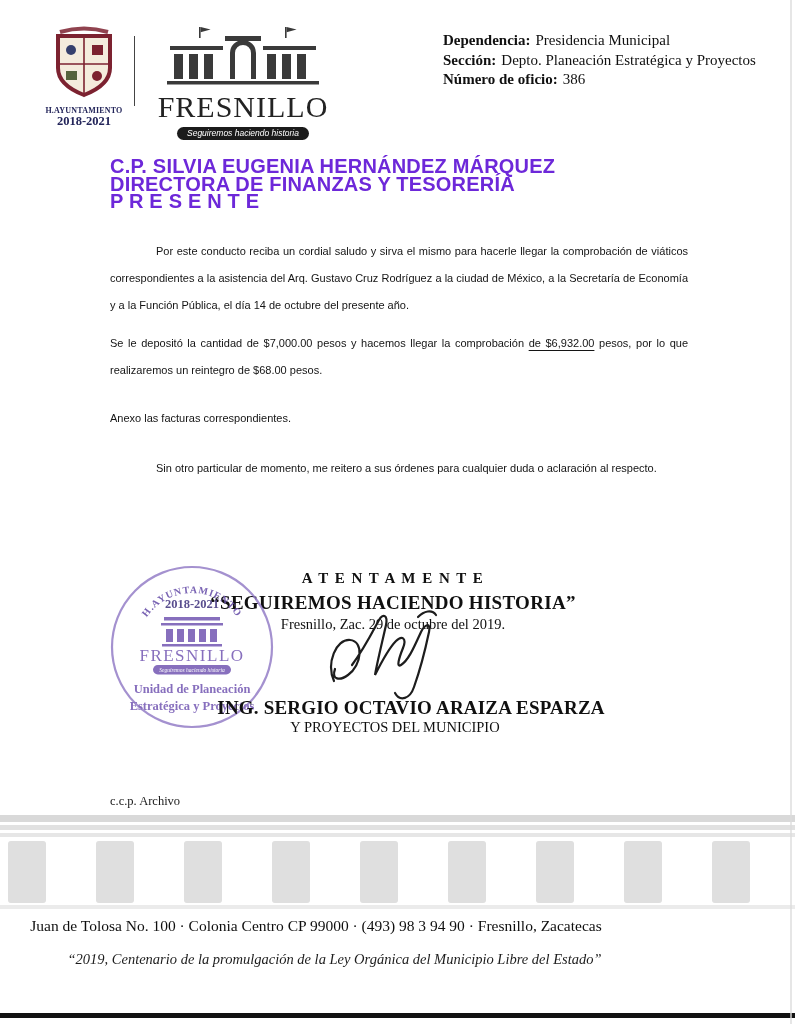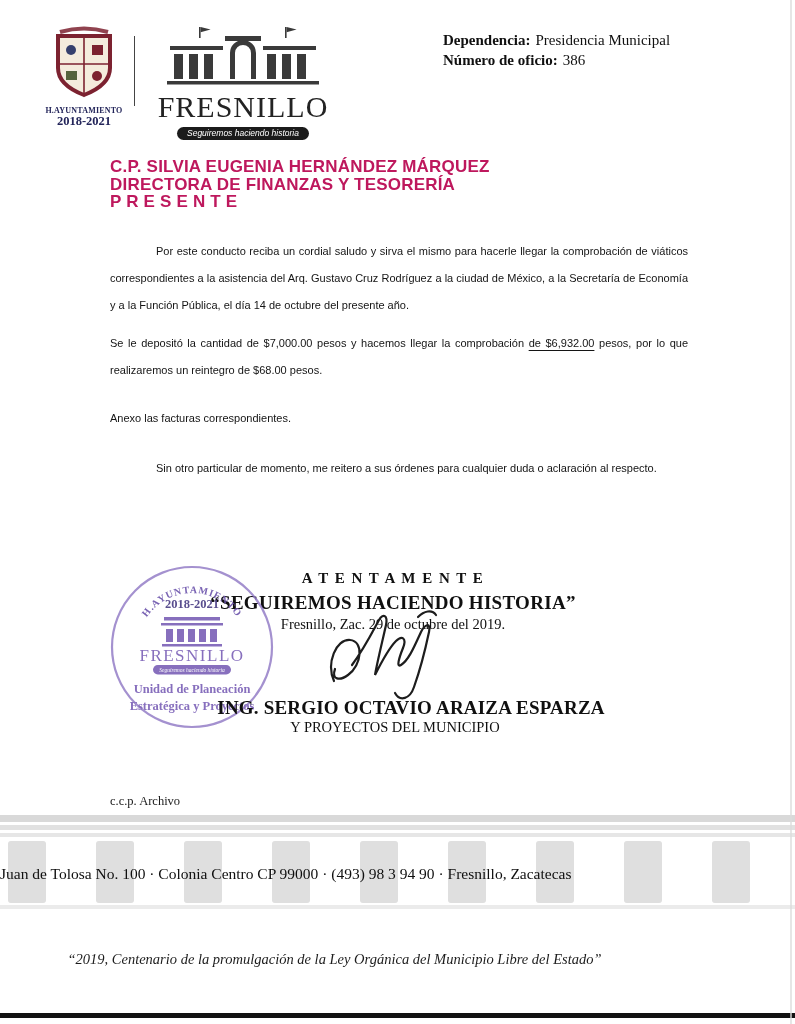--- a/index.html
+++ b/index.html
@@ -13,21 +13,21 @@
   .coat-cap2{font-family:"Liberation Serif",serif;font-weight:700;font-size:12.5px;color:#23255a;}
   .header-divider{position:absolute;left:134px;top:36px;width:1px;height:70px;background:#444;}
   .logo{position:absolute;left:147px;top:27px;width:192px;text-align:center;}
   .wordmark{font-family:"Liberation Serif",serif;font-size:30px;line-height:1;letter-spacing:1px;color:#232323;margin-top:1px;}
   .tagline{display:inline-block;background:#1b1b1b;color:#fff;font-style:italic;font-size:8.5px;padding:1px 10px 2px;border-radius:7px;margin-top:2px;}
   .meta{position:absolute;left:443px;top:31px;width:345px;font-family:"Liberation Serif",serif;font-size:15px;line-height:19.5px;color:#101010;}
   .meta .label{font-weight:700;}
   .meta .value{margin-left:5px;}
 
   
-  .recipient{position:absolute;left:110px;top:158px;font-size:17px;font-weight:700;line-height:17.5px;color:#be185d;letter-spacing:.2px;}
+  .recipient{position:absolute;left:110px;top:158px;font-size:20px;font-weight:700;line-height:17.5px;color:#6d28d9;letter-spacing:.2px;}
 
   
   .body-text{position:absolute;left:110px;top:227px;width:578px;font-size:11px;line-height:27px;text-align:justify;color:#141414;}
   .p1{text-indent:46px;}
   .p3{margin-top:21px;text-align:left;}
   .p4{margin-top:23px;text-indent:46px;}
   .ul{text-decoration:underline;text-underline-offset:3px;}
 
   
   .sig-center{position:absolute;left:178px;top:570px;width:430px;text-align:center;font-family:"Liberation Serif",serif;color:#101010;}
@@ -37,21 +37,21 @@
   .signer{position:absolute;left:145px;top:697px;width:500px;text-align:center;font-family:"Liberation Serif",serif;color:#101010;}
   .signer-name{font-weight:700;font-size:19px;letter-spacing:.2px;padding-left:32px;}
   .signer-title{font-size:14.5px;line-height:17px;}
   .stamp{position:absolute;left:106px;top:561px;width:172px;height:172px;opacity:.92;}
   .stamp text{font-family:"Liberation Serif",serif;}
   .signature-scribble{position:absolute;left:318px;top:603px;}
 
   
   .ccp{position:absolute;left:110px;top:794px;font-family:"Liberation Serif",serif;font-size:12.5px;color:#1a1a1a;}
   .watermark{position:absolute;left:0;top:815px;width:795px;height:97px;opacity:.5;}
-  .address{position:absolute;left:0;top:865px;width:632px;font-family:"Liberation Serif",serif;font-size:15.5px;color:#0f0f0f;}
+  .address{position:absolute;left:0;top:917px;width:632px;text-align:center;font-family:"Liberation Serif",serif;font-size:15.5px;color:#0f0f0f;}
   .legend{position:absolute;left:0;top:951px;width:669px;text-align:center;font-family:"Liberation Serif",serif;font-style:italic;font-size:14.5px;color:#1c1c1c;}
   .scan-bottom{position:absolute;left:0;top:1013px;width:795px;height:5px;background:#121212;}
   .scan-right{position:absolute;right:3px;top:0;width:2px;height:1024px;background:#dcdcdc;opacity:.7;}
 </style>
 </head>
 <body>
 
 <div class="page">
 
   <div class="coat">
@@ -91,20 +91,23 @@
         <rect x="3" y="54" width="152" height="3.5"></rect>
       </g>
     </svg>
     <div class="wordmark">FRESNILLO</div>
     <div><span class="tagline">Seguiremos haciendo historia</span></div>
   </div>
 
   <div class="meta">
     <div class="meta-row">
       <span class="label">Dependencia:</span><span class="value">Presidencia Municipal</span>
+    </div>
+    <div class="meta-row">
+      <span class="label">Sección:</span><span class="value">Depto. Planeación Estratégica y Proyectos</span>
     </div>
     <div class="meta-row">
       <span class="label">Número de oficio:</span><span class="value">386</span>
     </div>
   </div>
 
   <div class="recipient">
     <div>C.P. SILVIA EUGENIA HERNÁNDEZ MÁRQUEZ</div>
     <div>DIRECTORA DE FINANZAS Y TESORERÍA</div>
     <div>P R E S E N T E</div>

